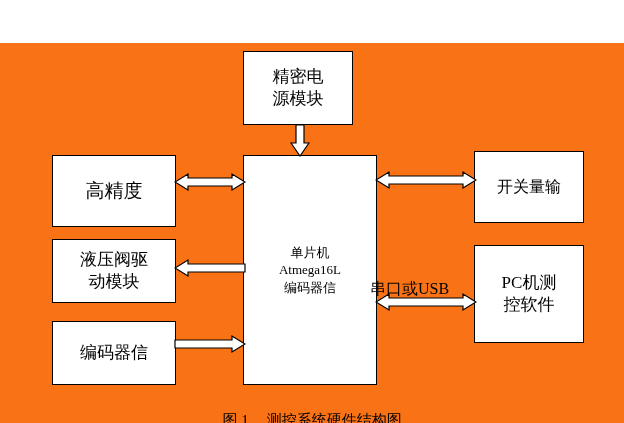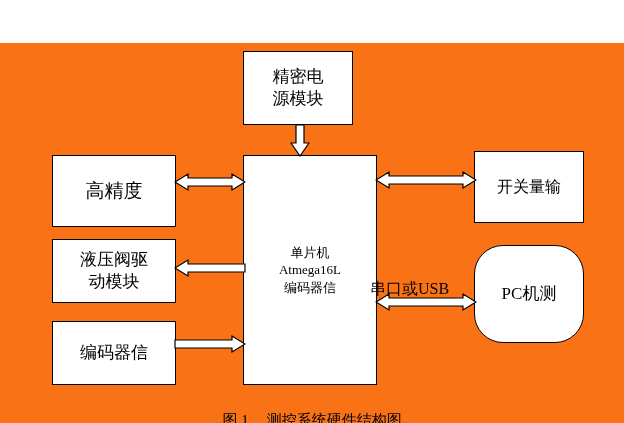--- a/index.html
+++ b/index.html
@@ -32,21 +32,21 @@
   .box .line {
     display: block;
     white-space: nowrap;
   }
   .b-power   { left: 243px; top: 8px;   width: 110px; height: 74px;  font-size: 17px; }
   .b-mcu     { left: 243px; top: 112px; width: 134px; height: 230px; font-size: 13px; }
   .b-ad      { left: 52px;  top: 112px; width: 124px; height: 72px;  font-size: 19px; }
   .b-valve   { left: 52px;  top: 196px; width: 124px; height: 64px;  font-size: 17px; text-align: center; }
   .b-encoder { left: 52px;  top: 278px; width: 124px; height: 64px;  font-size: 17px; }
   .b-switch  { left: 474px; top: 108px; width: 110px; height: 72px;  font-size: 16px; }
-  .b-pc      { left: 474px; top: 202px; width: 110px; height: 98px;  font-size: 17px; border-radius: 29px; }
+  .b-pc      { left: 474px; top: 202px; width: 110px; height: 98px;  font-size: 17px; }
 
   .serial-label {
     position: absolute;
     left: 370px;
     top: 236px;
     font-size: 16px;
     color: #000000;
     white-space: nowrap;
     background: transparent;
   }
@@ -101,20 +101,21 @@
   <div class="box b-encoder">
     <span class="line">编码器信</span>
   </div>
 
   <div class="box b-switch">
     <span class="line">开关量输</span>
   </div>
 
   <div class="box b-pc">
     <span class="line">PC机测</span>
+    <span class="line">控软件</span>
   </div>
 
   <div class="serial-label">串口或USB</div>
 
   <div class="arrow a-power-down">
     <svg width="20" height="32" viewBox="0 0 20 32">
       <polygon points="6,0 14,0 14,18 19,18 10,31 1,18 6,18" fill="#ffffff" stroke="#000000" stroke-width="1.2"></polygon>
     </svg>
   </div>
 

